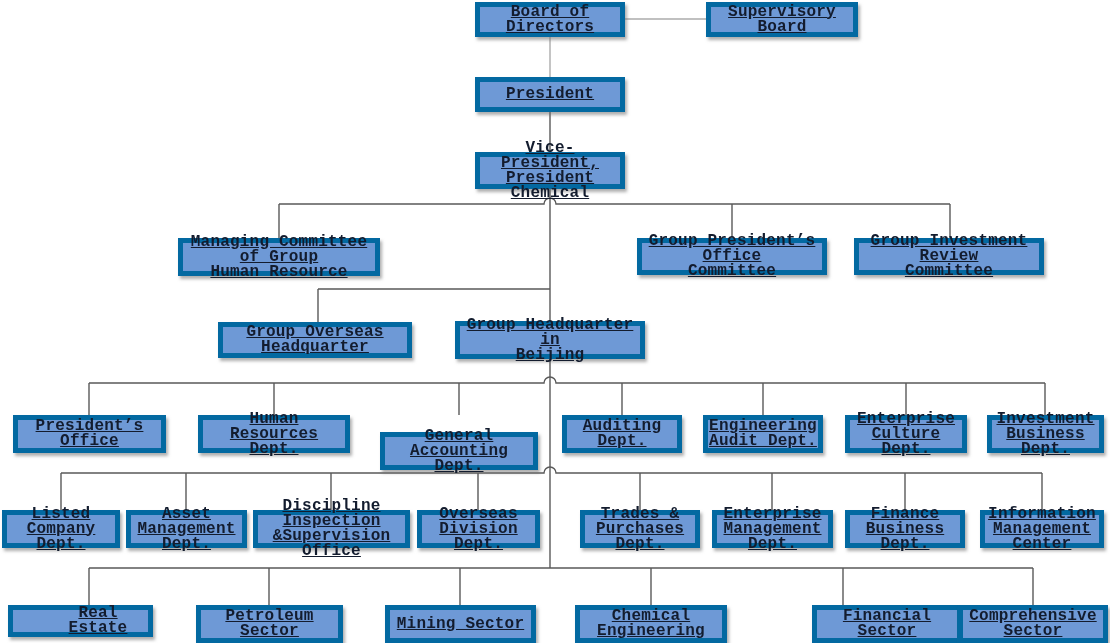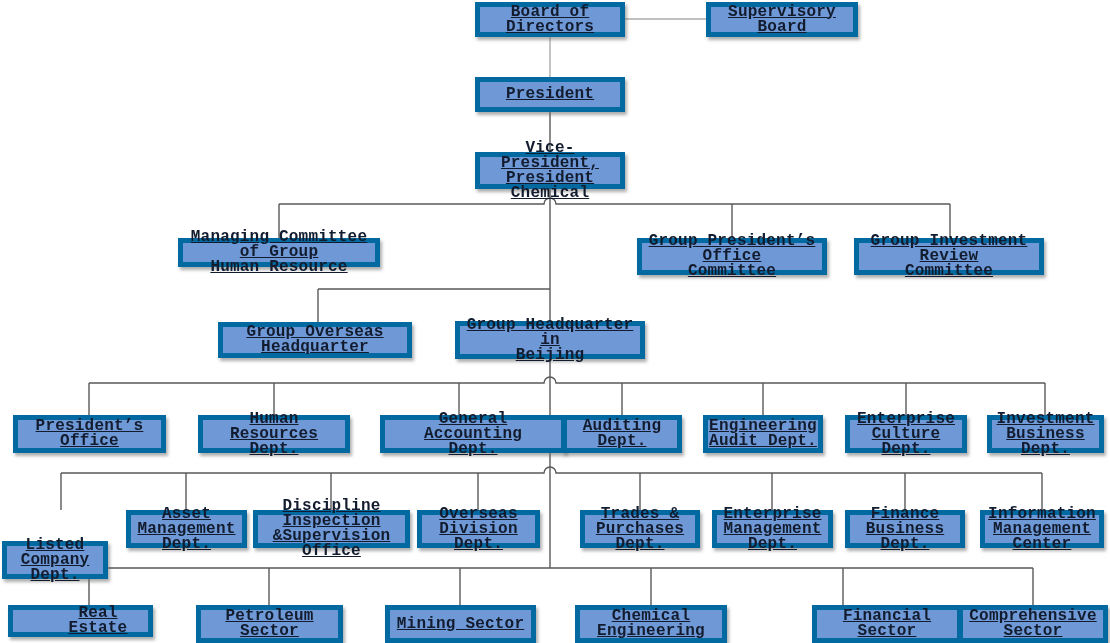--- a/index.html
+++ b/index.html
@@ -75,42 +75,42 @@
       <path d="M460,568 V605" stroke="#595959"></path>
       <path d="M651,568 V605" stroke="#595959"></path>
       <path d="M843,568 V605" stroke="#595959"></path>
       <path d="M1033,568 V605" stroke="#595959"></path>
     </svg>
 <div class="node" style="left: 475px; top: 2px; width: 150px; height: 35px;">Board of Directors</div>
     <div class="node" style="left: 706px; top: 2px; width: 152px; height: 35px;">Supervisory Board</div>
     <div class="node" style="left: 475px; top: 77px; width: 150px; height: 35px;">President</div>
     <div class="node" style="left: 475px; top: 152px; width: 150px; height: 37px;">Vice-President,
 President Chemical</div>
-    <div class="node" style="left: 178px; top: 238px; width: 202px; height: 29px;">Managing Committee of Group
+    <div class="node" style="left: 178px; top: 238px; width: 202px; height: 38px;">Managing Committee of Group
 Human Resource</div>
     <div class="node" style="left: 637px; top: 238px; width: 190px; height: 37px;">Group President’s Office
 Committee</div>
     <div class="node" style="left: 854px; top: 238px; width: 190px; height: 37px;">Group Investment Review
 Committee</div>
     <div class="node" style="left: 455px; top: 321px; width: 190px; height: 38px;">Group Headquarter in
 Beijing</div>
     <div class="node" style="left: 218px; top: 322px; width: 194px; height: 36px;">Group Overseas Headquarter</div>
     <div class="node" style="left: 13px; top: 415px; width: 153px; height: 38px;">President’s Office</div>
     <div class="node" style="left: 198px; top: 415px; width: 152px; height: 38px;">Human Resources
 Dept.</div>
-    <div class="node" style="left: 380px; top: 415px; width: 186px; height: 38px;">General Accounting
+    <div class="node" style="left: 380px; top: 432px; width: 158px; height: 38px;">General Accounting
 Dept.</div>
     <div class="node" style="left: 562px; top: 415px; width: 120px; height: 38px;">Auditing Dept.</div>
     <div class="node" style="left: 703px; top: 415px; width: 120px; height: 38px;">Engineering
 Audit Dept.</div>
     <div class="node" style="left: 845px; top: 415px; width: 122px; height: 38px;">Enterprise
 Culture Dept.</div>
     <div class="node" style="left: 987px; top: 415px; width: 117px; height: 38px;">Investment
 Business Dept.</div>
-    <div class="node" style="left: 2px; top: 510px; width: 106px; height: 38px; margin-top: 31px;">Listed Company
+    <div class="node" style="left: 2px; top: 510px; width: 118px; height: 38px;">Listed Company
 Dept.</div>
     <div class="node" style="left: 126px; top: 510px; width: 121px; height: 38px;">Asset Management
 Dept.</div>
     <div class="node" style="left: 253px; top: 510px; width: 157px; height: 38px;">Discipline Inspection
 &amp;Supervision Office</div>
     <div class="node" style="left: 417px; top: 510px; width: 123px; height: 38px;">Overseas
 Division Dept.</div>
     <div class="node" style="left: 580px; top: 510px; width: 120px; height: 38px;">Trades &amp;
 Purchases Dept.</div>
     <div class="node" style="left: 712px; top: 510px; width: 121px; height: 38px;">Enterprise

